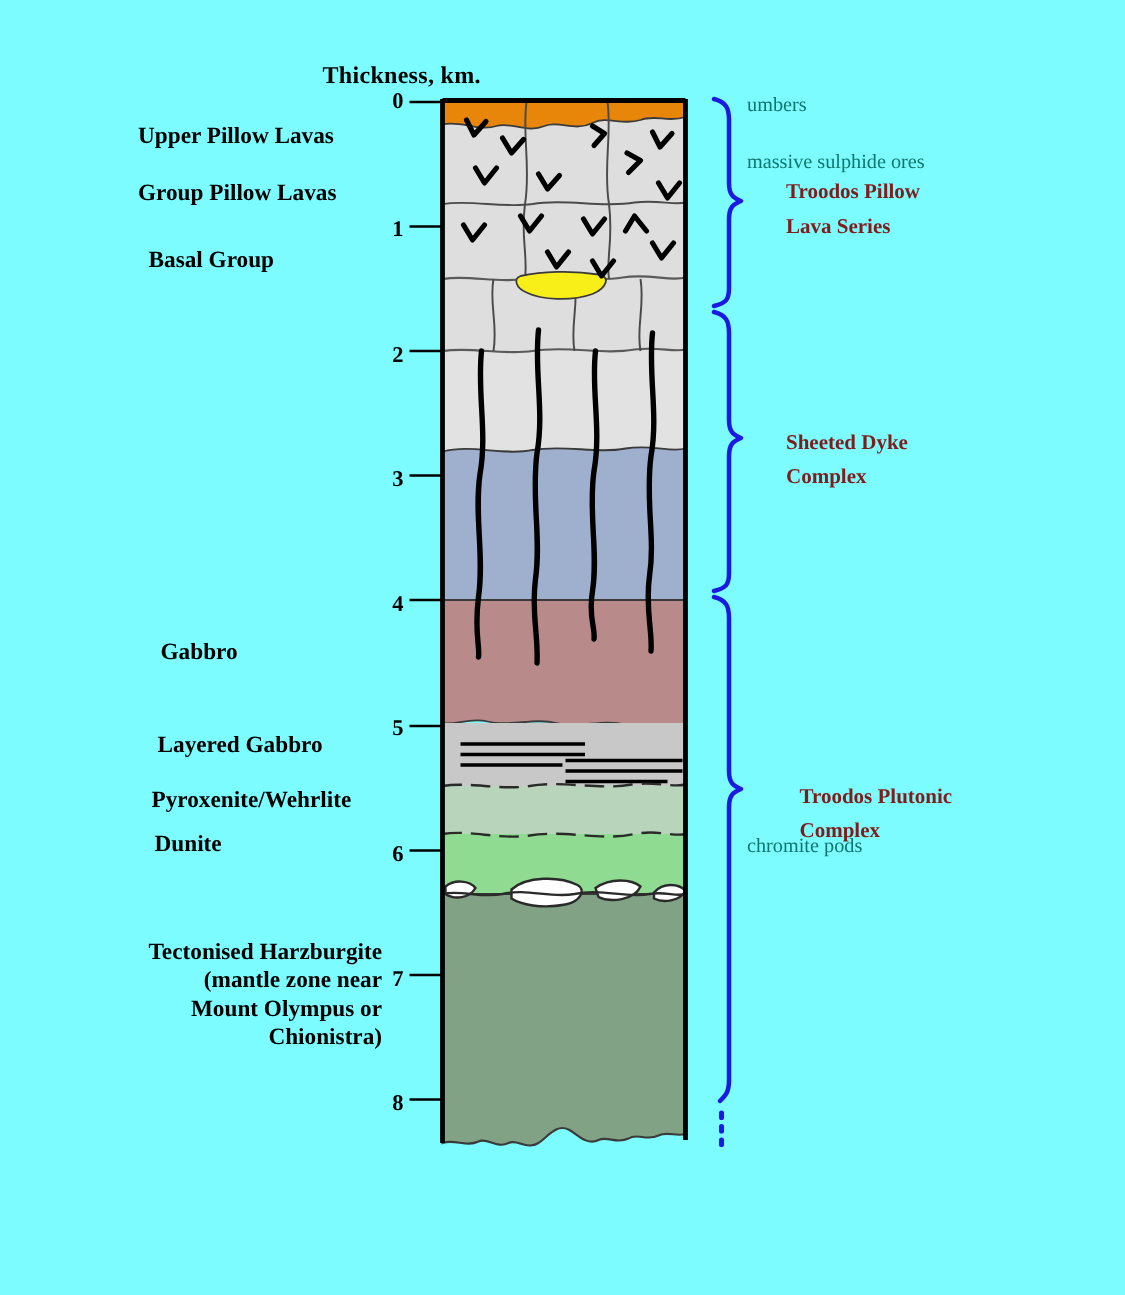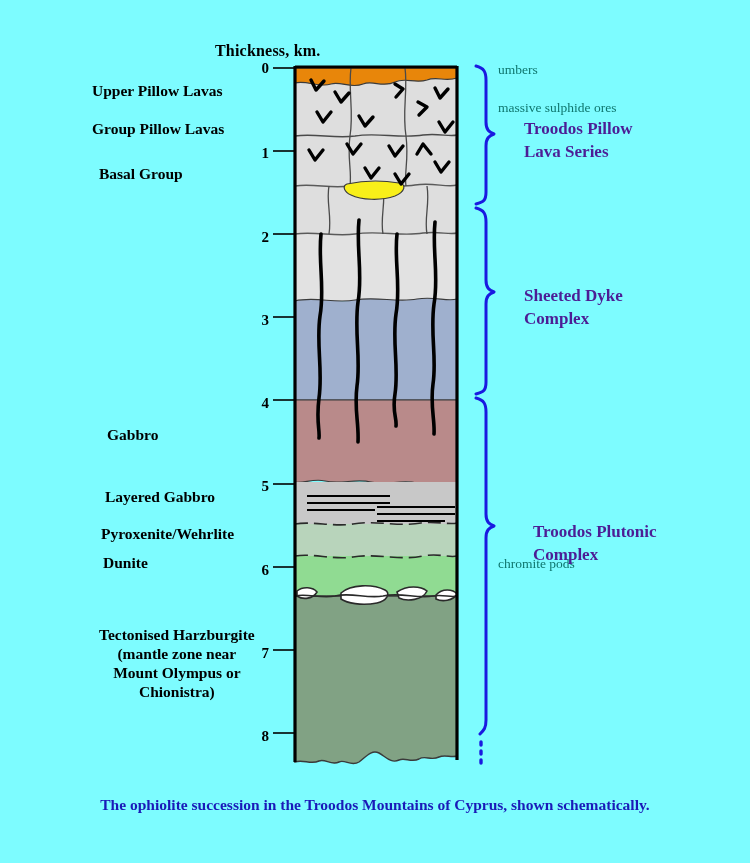--- a/index.html
+++ b/index.html
@@ -28,40 +28,40 @@
     font-size: 16px;
     font-weight: bold;
     color: #000;
     letter-spacing: 0.2px;
   }
   .left-label {
     color: #000;
     font-weight: bold;
     font-size: 15.5px;
     line-height: 19px;
-    text-align: center;
+    text-align: right;
     white-space: pre-line;
   }
   .tick-num {
     color: #000;
     font-weight: bold;
     font-size: 15px;
     width: 20px;
     text-align: right;
   }
   .small-right {
     color: #0f766e;
     font-size: 13.5px;
     font-weight: normal;
     white-space: nowrap;
   }
   .brace-label {
-    color: #4c1d95;
-    font-weight: bold;
-    font-size: 17px;
+    color: #7f1d1d;
+    font-weight: bold;
+    font-size: 14px;
     line-height: 23px;
     white-space: pre-line;
   }
   .caption1 {
     color: #1a1ab8;
     font-weight: bold;
     font-size: 15.5px;
     text-align: center;
     width: 750px;
     left: 0;
@@ -241,15 +241,14 @@
                L14,668 C14,676 12,678 8,682"></path>
 
       <g stroke-width="3.4">
         <line x1="9" y1="690" x2="9" y2="693"></line>
         <line x1="9" y1="699" x2="9" y2="702"></line>
         <line x1="9" y1="708" x2="9" y2="711"></line>
       </g>
     </g>
   </svg>
 
-  <div class="abs caption1" style="top:796px;">The ophiolite succession in the Troodos Mountains of Cyprus, shown schematically.</div>
 
 </div>
 
 </body></html>

